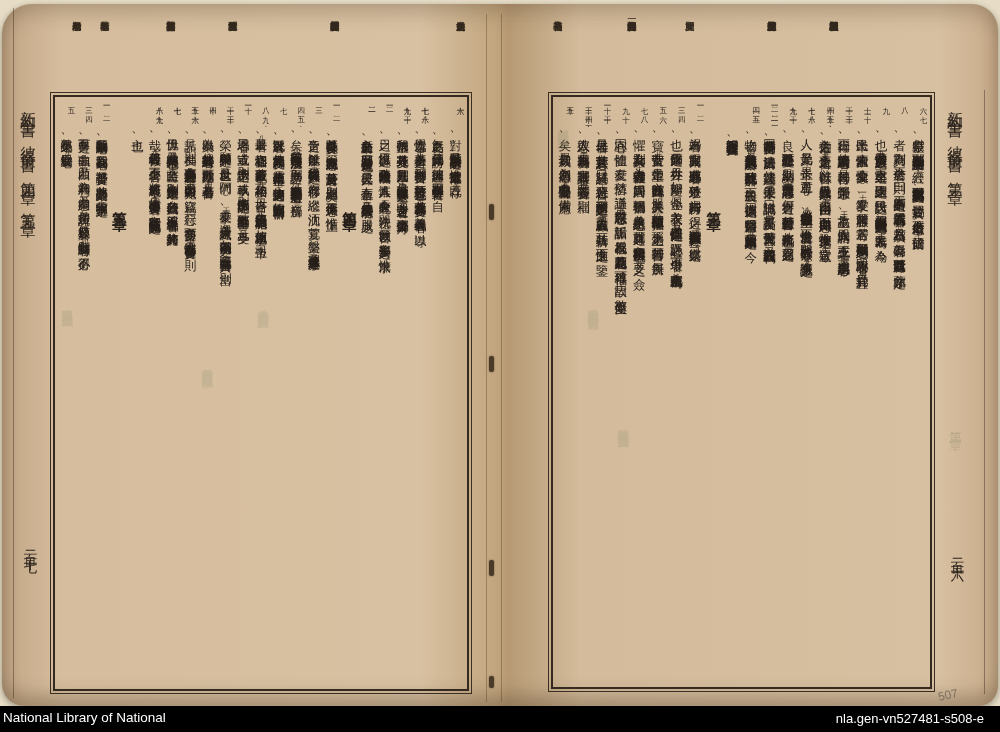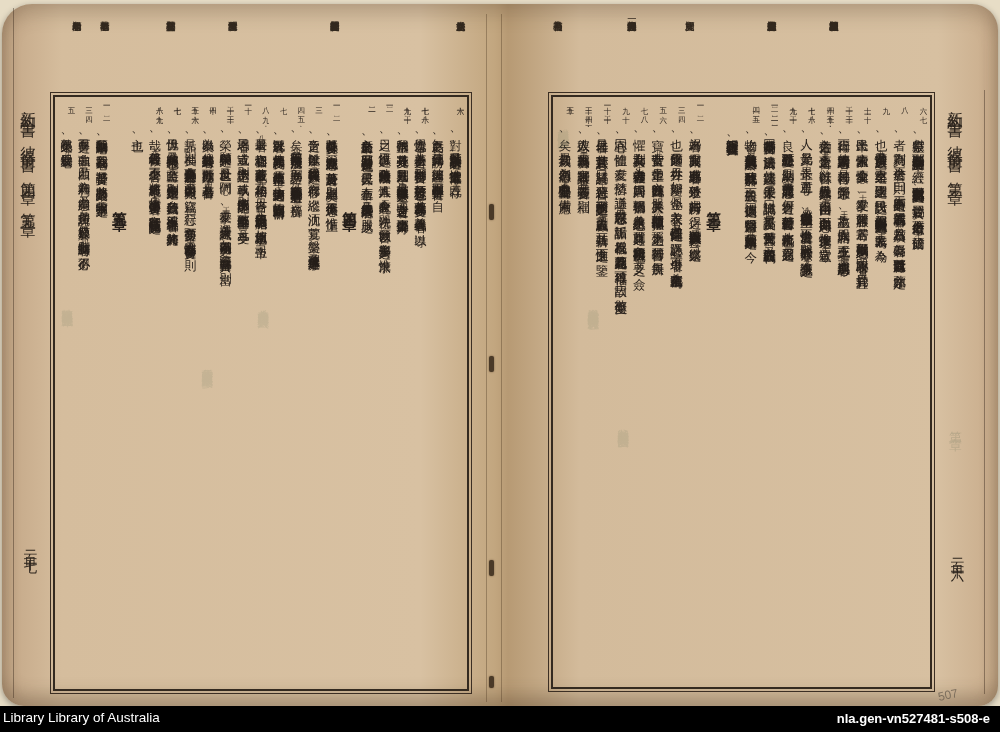--- a/index.html
+++ b/index.html
@@ -38,21 +38,21 @@
            color:#2c241d;font-size:13.5px;letter-spacing:3px;}
   .ghost{opacity:.22;color:#5d6a52;}
   .ghost-col{position:absolute;writing-mode:vertical-rl;text-orientation:upright;
              font-size:11.5px;color:#6d7a5e;opacity:.16;transform:scaleX(-1);
              letter-spacing:.5px;overflow:hidden;pointer-events:none;}
   .edge-rule{position:absolute;width:1px;background:rgba(60,45,30,.45);}
   
   .footer{position:absolute;left:0;top:706px;width:1000px;height:26px;background:#000;
           color:#fff;font-family:"Liberation Sans",sans-serif;font-size:13.5px;}
   .footer .fl{position:absolute;left:3px;top:4px;}
-  .footer .fr{position:absolute;right:10px;top:5px;font-size:13px;font-weight:bold;}
+  .footer .fr{position:absolute;right:16px;top:5px;font-size:13px;}
   .pencil{position:absolute;right:42px;top:688px;color:#6e6253;font-family:"Liberation Sans",sans-serif;
           font-size:12px;transform:rotate(-12deg);opacity:.8;}
 </style>
 </head>
 <body>
 
 <div class="book">
 
   <div class="spine-line" style="left:484px"></div>
   <div class="spine-line" style="left:499px"></div>
@@ -280,15 +280,15 @@
   <div id="rp-ghosts">
       <div class="ghost-col" style="left: 556px; top: 120px; height: 260px;">對以答凡詰爾衷所望之故者惟宜溫柔敬懼耳</div>
       <div class="ghost-col" style="left: 586px; top: 300px; height: 260px;">覺羞愧若為上帝之旨則爾行善受苦愈於行惡</div>
       <div class="ghost-col" style="left: 616px; top: 420px; height: 260px;">我儕歸上帝其身雖受死其靈則見甦</div>
     </div>
 </div>
 
 <div class="pencil">507</div>
 
 <div class="footer">
-  <span class="fl">Library Library of Australia</span>
+  <span class="fl">National Library of National</span>
   <span class="fr">nla.gen-vn527481-s508-e</span>
 </div>
 
 </body></html>

